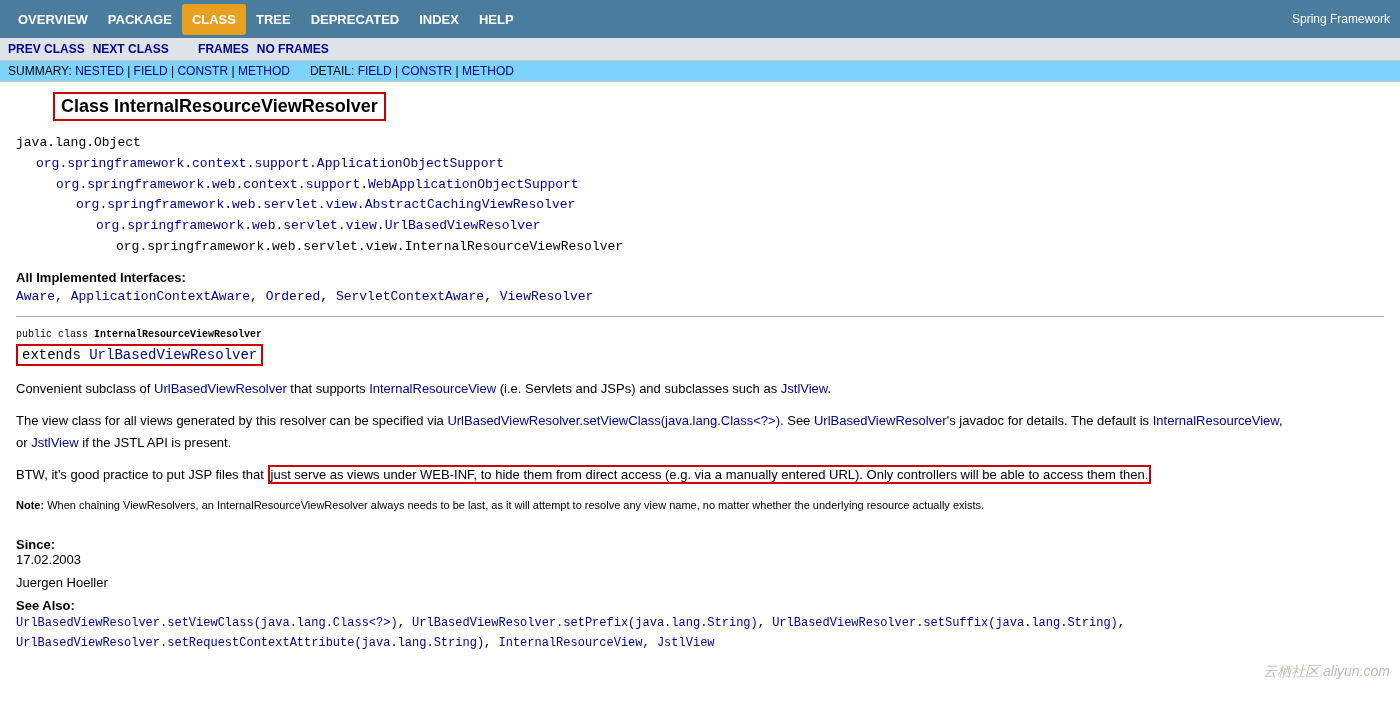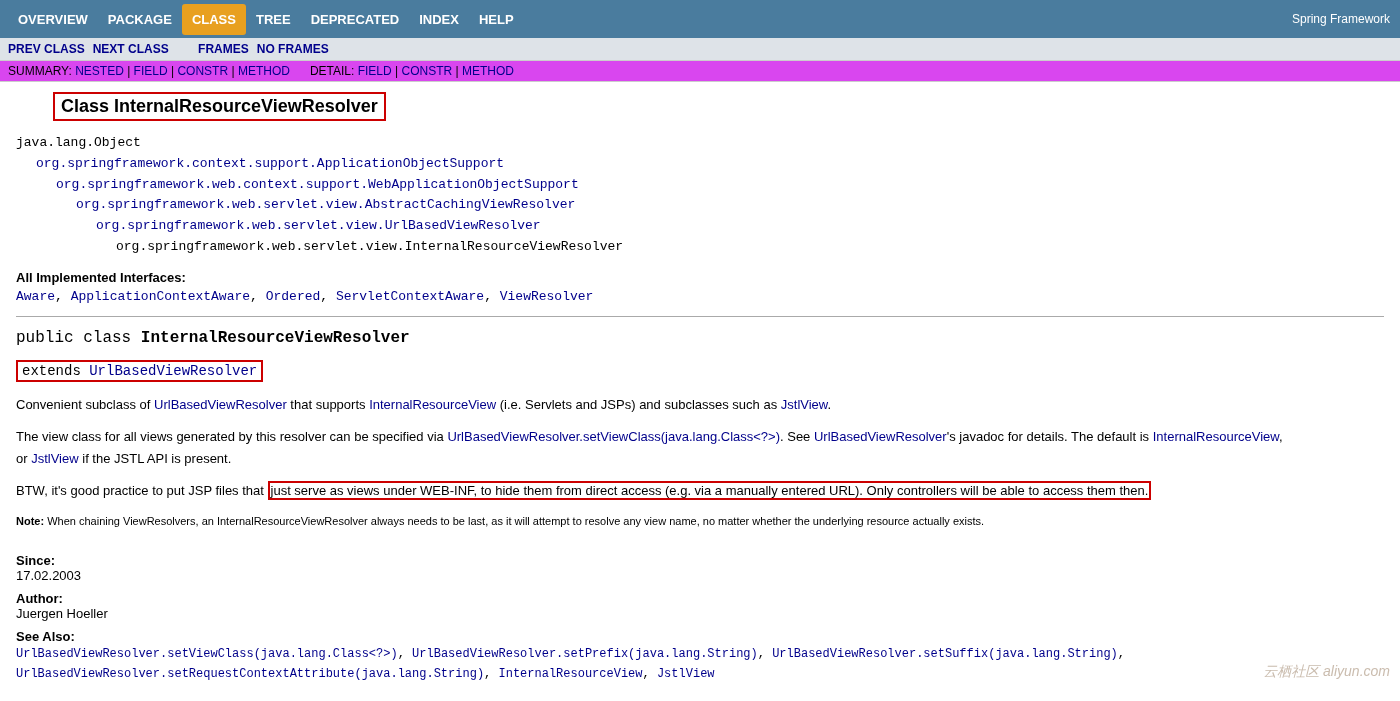--- a/index.html
+++ b/index.html
@@ -47,21 +47,21 @@
       border-bottom: 1px solid #ccc;
     }
     .sub-nav a {
       color: #00008b;
       text-decoration: none;
       font-weight: bold;
       font-size: 12px;
     }
     
     .summary-bar {
-      background: #d946ef;
+      background: #7dd3fc;
       padding: 3px 8px;
       font-size: 12px;
       border-bottom: 1px solid #ccc;
     }
     .summary-bar a {
       color: #00008b;
       text-decoration: none;
     }
     
     .content {
@@ -110,22 +110,22 @@
       font-size: 13px;
     }
     .interfaces-list a { color: #00008b; text-decoration: none; }
     hr.divider {
       border: none;
       border-top: 1px solid #aaa;
       margin: 12px 0;
     }
     .class-declaration {
       font-family: 'Courier New', monospace;
-      font-size: 16px;
-      margin-bottom: 13px;
+      font-size: 10px;
+      margin-bottom: 4px;
     }
     .class-declaration .keyword { font-weight: normal; }
     .class-declaration .classname { font-weight: bold; }
     .extends-line {
       font-family: 'Courier New', monospace;
       font-size: 14px;
       border: 2px solid #cc0000;
       display: inline-block;
       padding: 1px 4px;
       margin-bottom: 12px;
@@ -261,21 +261,20 @@
   </div>
 
   
   <div class="meta-section">
     <div class="meta-label">Since:</div>
     <div class="meta-value">17.02.2003</div>
   </div>
 
   
   <div class="meta-section">
-    <div class="meta-label">Author:</div>
     <div class="meta-value">Juergen Hoeller</div>
   </div>
 
   
   <div class="meta-section">
     <div class="meta-label">See Also:</div>
     <div class="see-also-links">
       <a>UrlBasedViewResolver.setViewClass(java.lang.Class&lt;?&gt;)</a>, 
       <a>UrlBasedViewResolver.setPrefix(java.lang.String)</a>, 
       <a>UrlBasedViewResolver.setSuffix(java.lang.String)</a>,<br>

